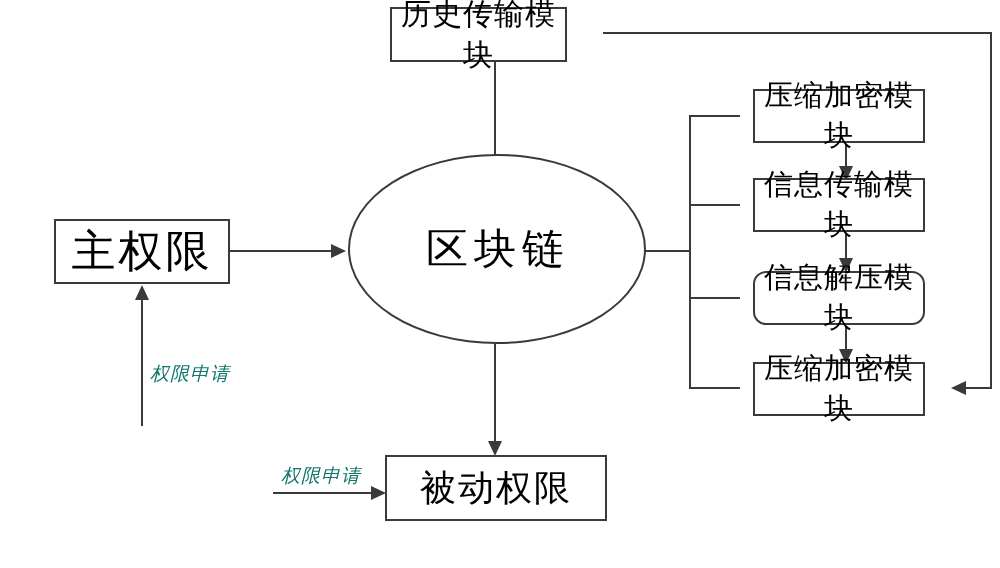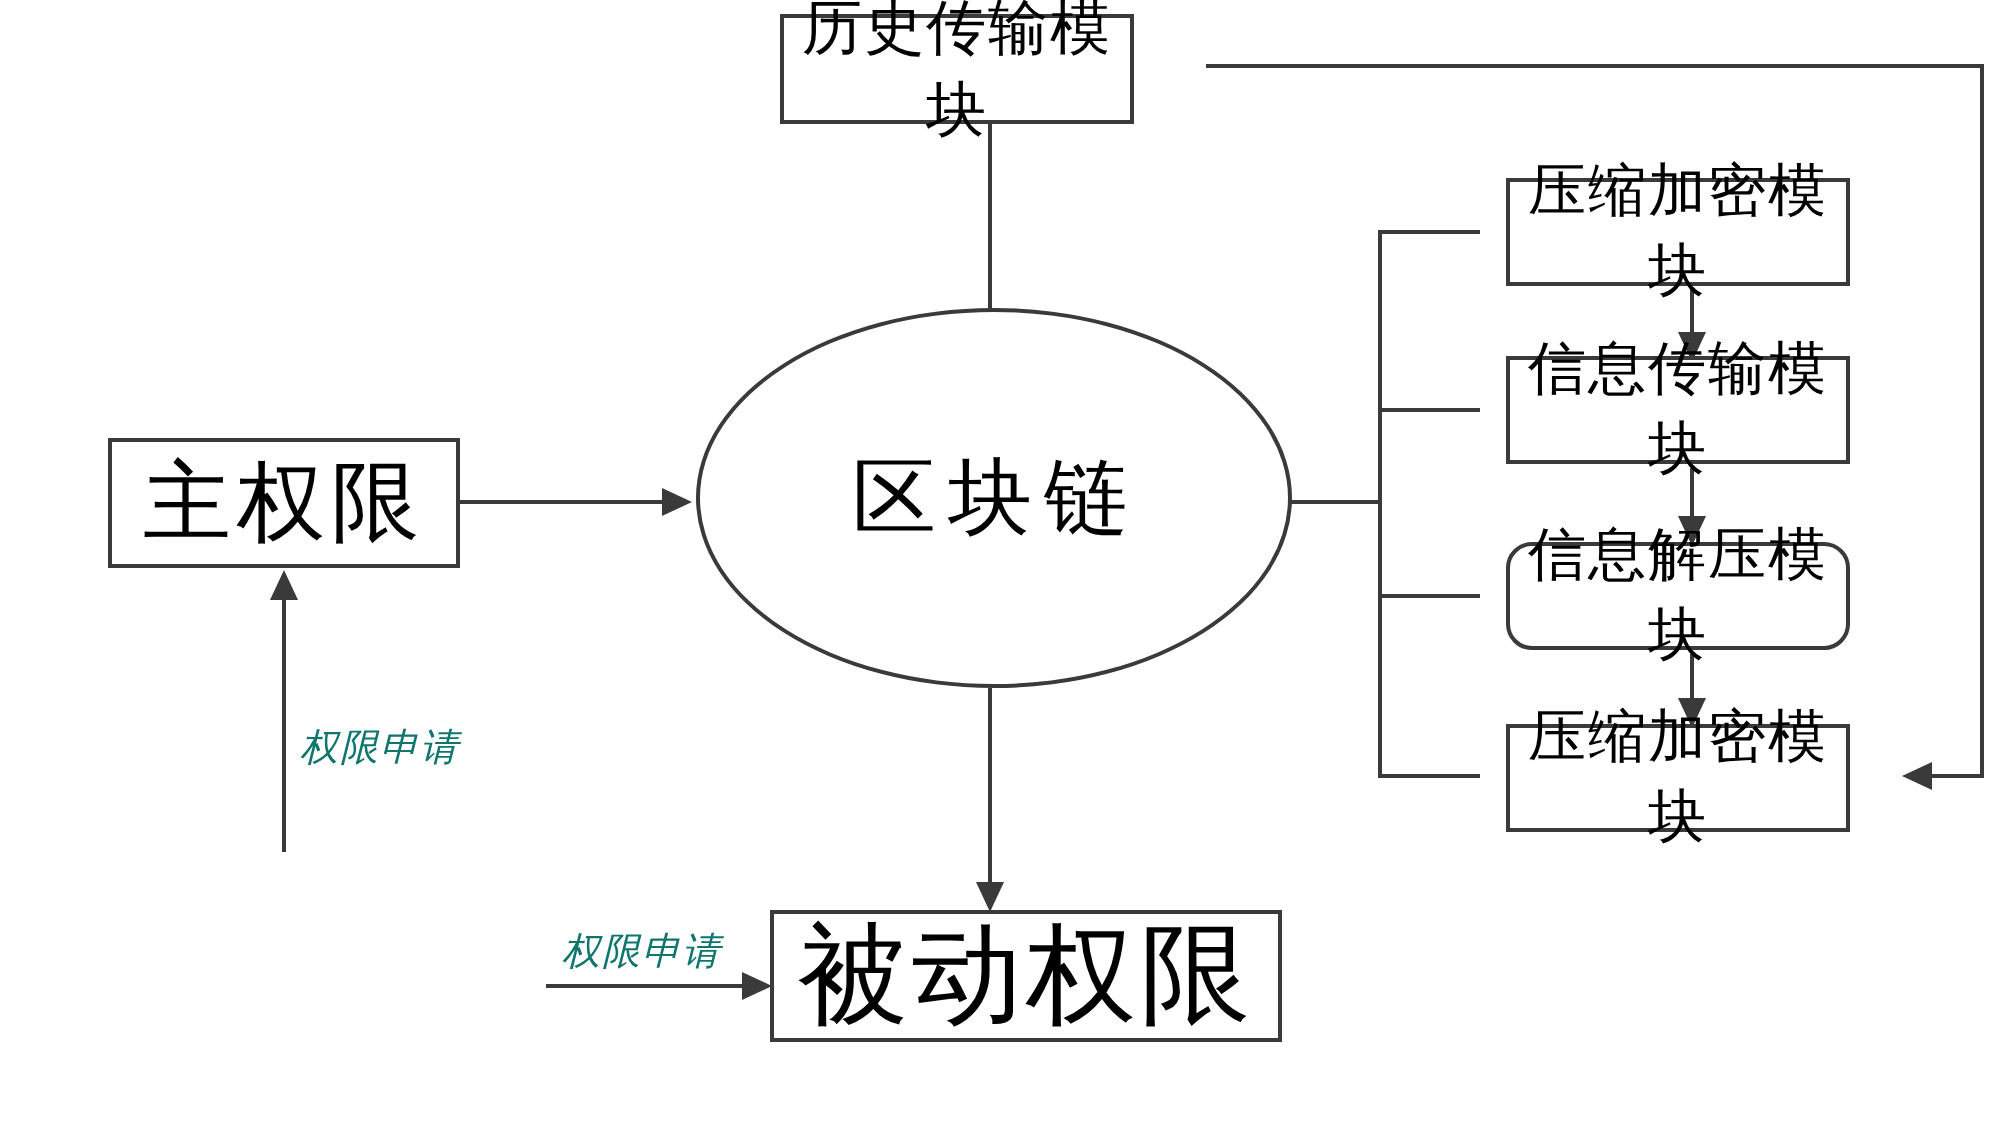--- a/index.html
+++ b/index.html
@@ -39,21 +39,21 @@
     color: #000;
   }
   .ellipse { border-radius: 50%; }
   .box-history   { left: 390px; top: 7px;   width: 177px; height: 55px; font-size: 30px; letter-spacing: 1px; }
   .box-module    { left: 720px; width: 172px; height: 54px; font-size: 29px; letter-spacing: 1px; margin-left: 33px; }
   .mod-1 { top: 89px; }
   .mod-2 { top: 178px; align-items: center; }
   .mod-3 { top: 271px; border-radius: 13px; }
   .mod-4 { top: 362px; }
   .box-main      { left: 54px;  top: 219px; width: 176px; height: 65px; font-size: 44px; letter-spacing: 3px; align-items: center; }
-  .box-passive   { left: 385px; top: 455px; width: 256px; height: 66px; font-size: 55px; letter-spacing: 2px; }
+  .box-passive   { left: 385px; top: 455px; width: 222px; height: 66px; font-size: 36px; letter-spacing: 2px; }
   .el-blockchain {
     left: 348px; top: 154px; width: 298px; height: 190px;
     font-size: 42px; letter-spacing: 6px;
     justify-content: flex-start; padding-left: 76px;
   }
   .el-blockchain .twoline { text-align: right; line-height: 1.3; }
   .el-terminal   { left: 10px; top: 425px; width: 263px; height: 139px; font-size: 46px; letter-spacing: 2px; }
   
   .edge-label {
     position: absolute;

